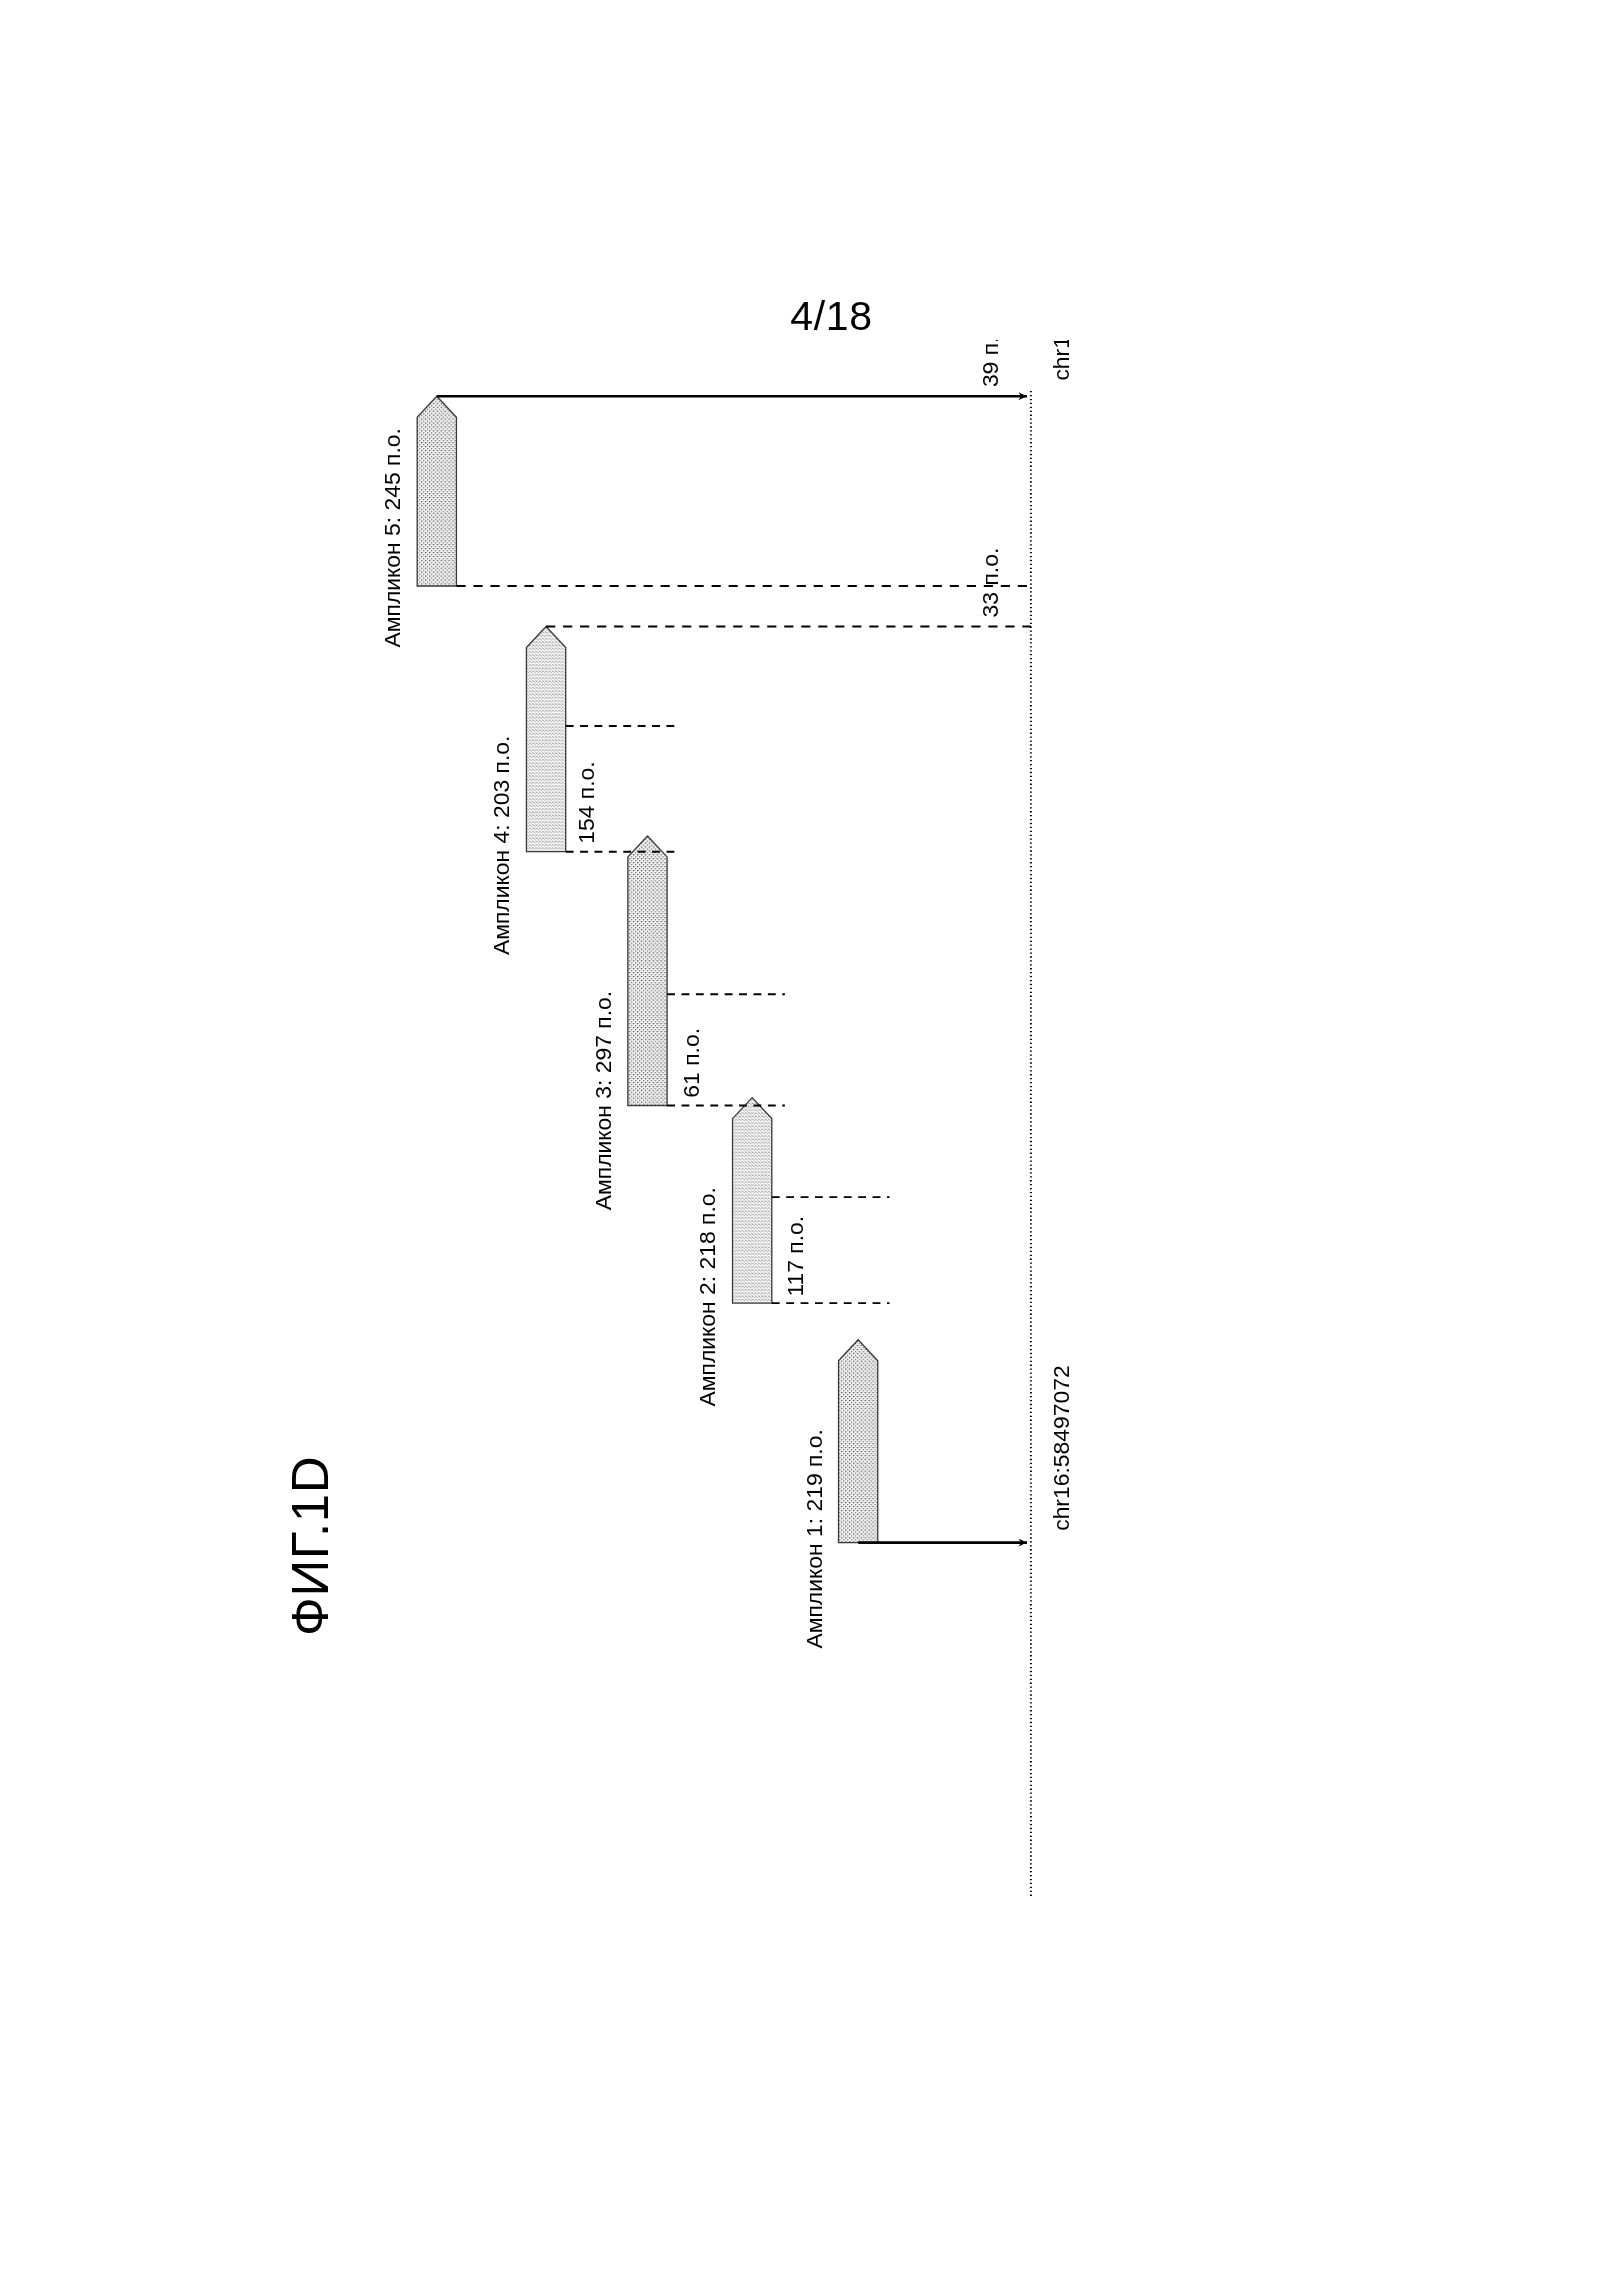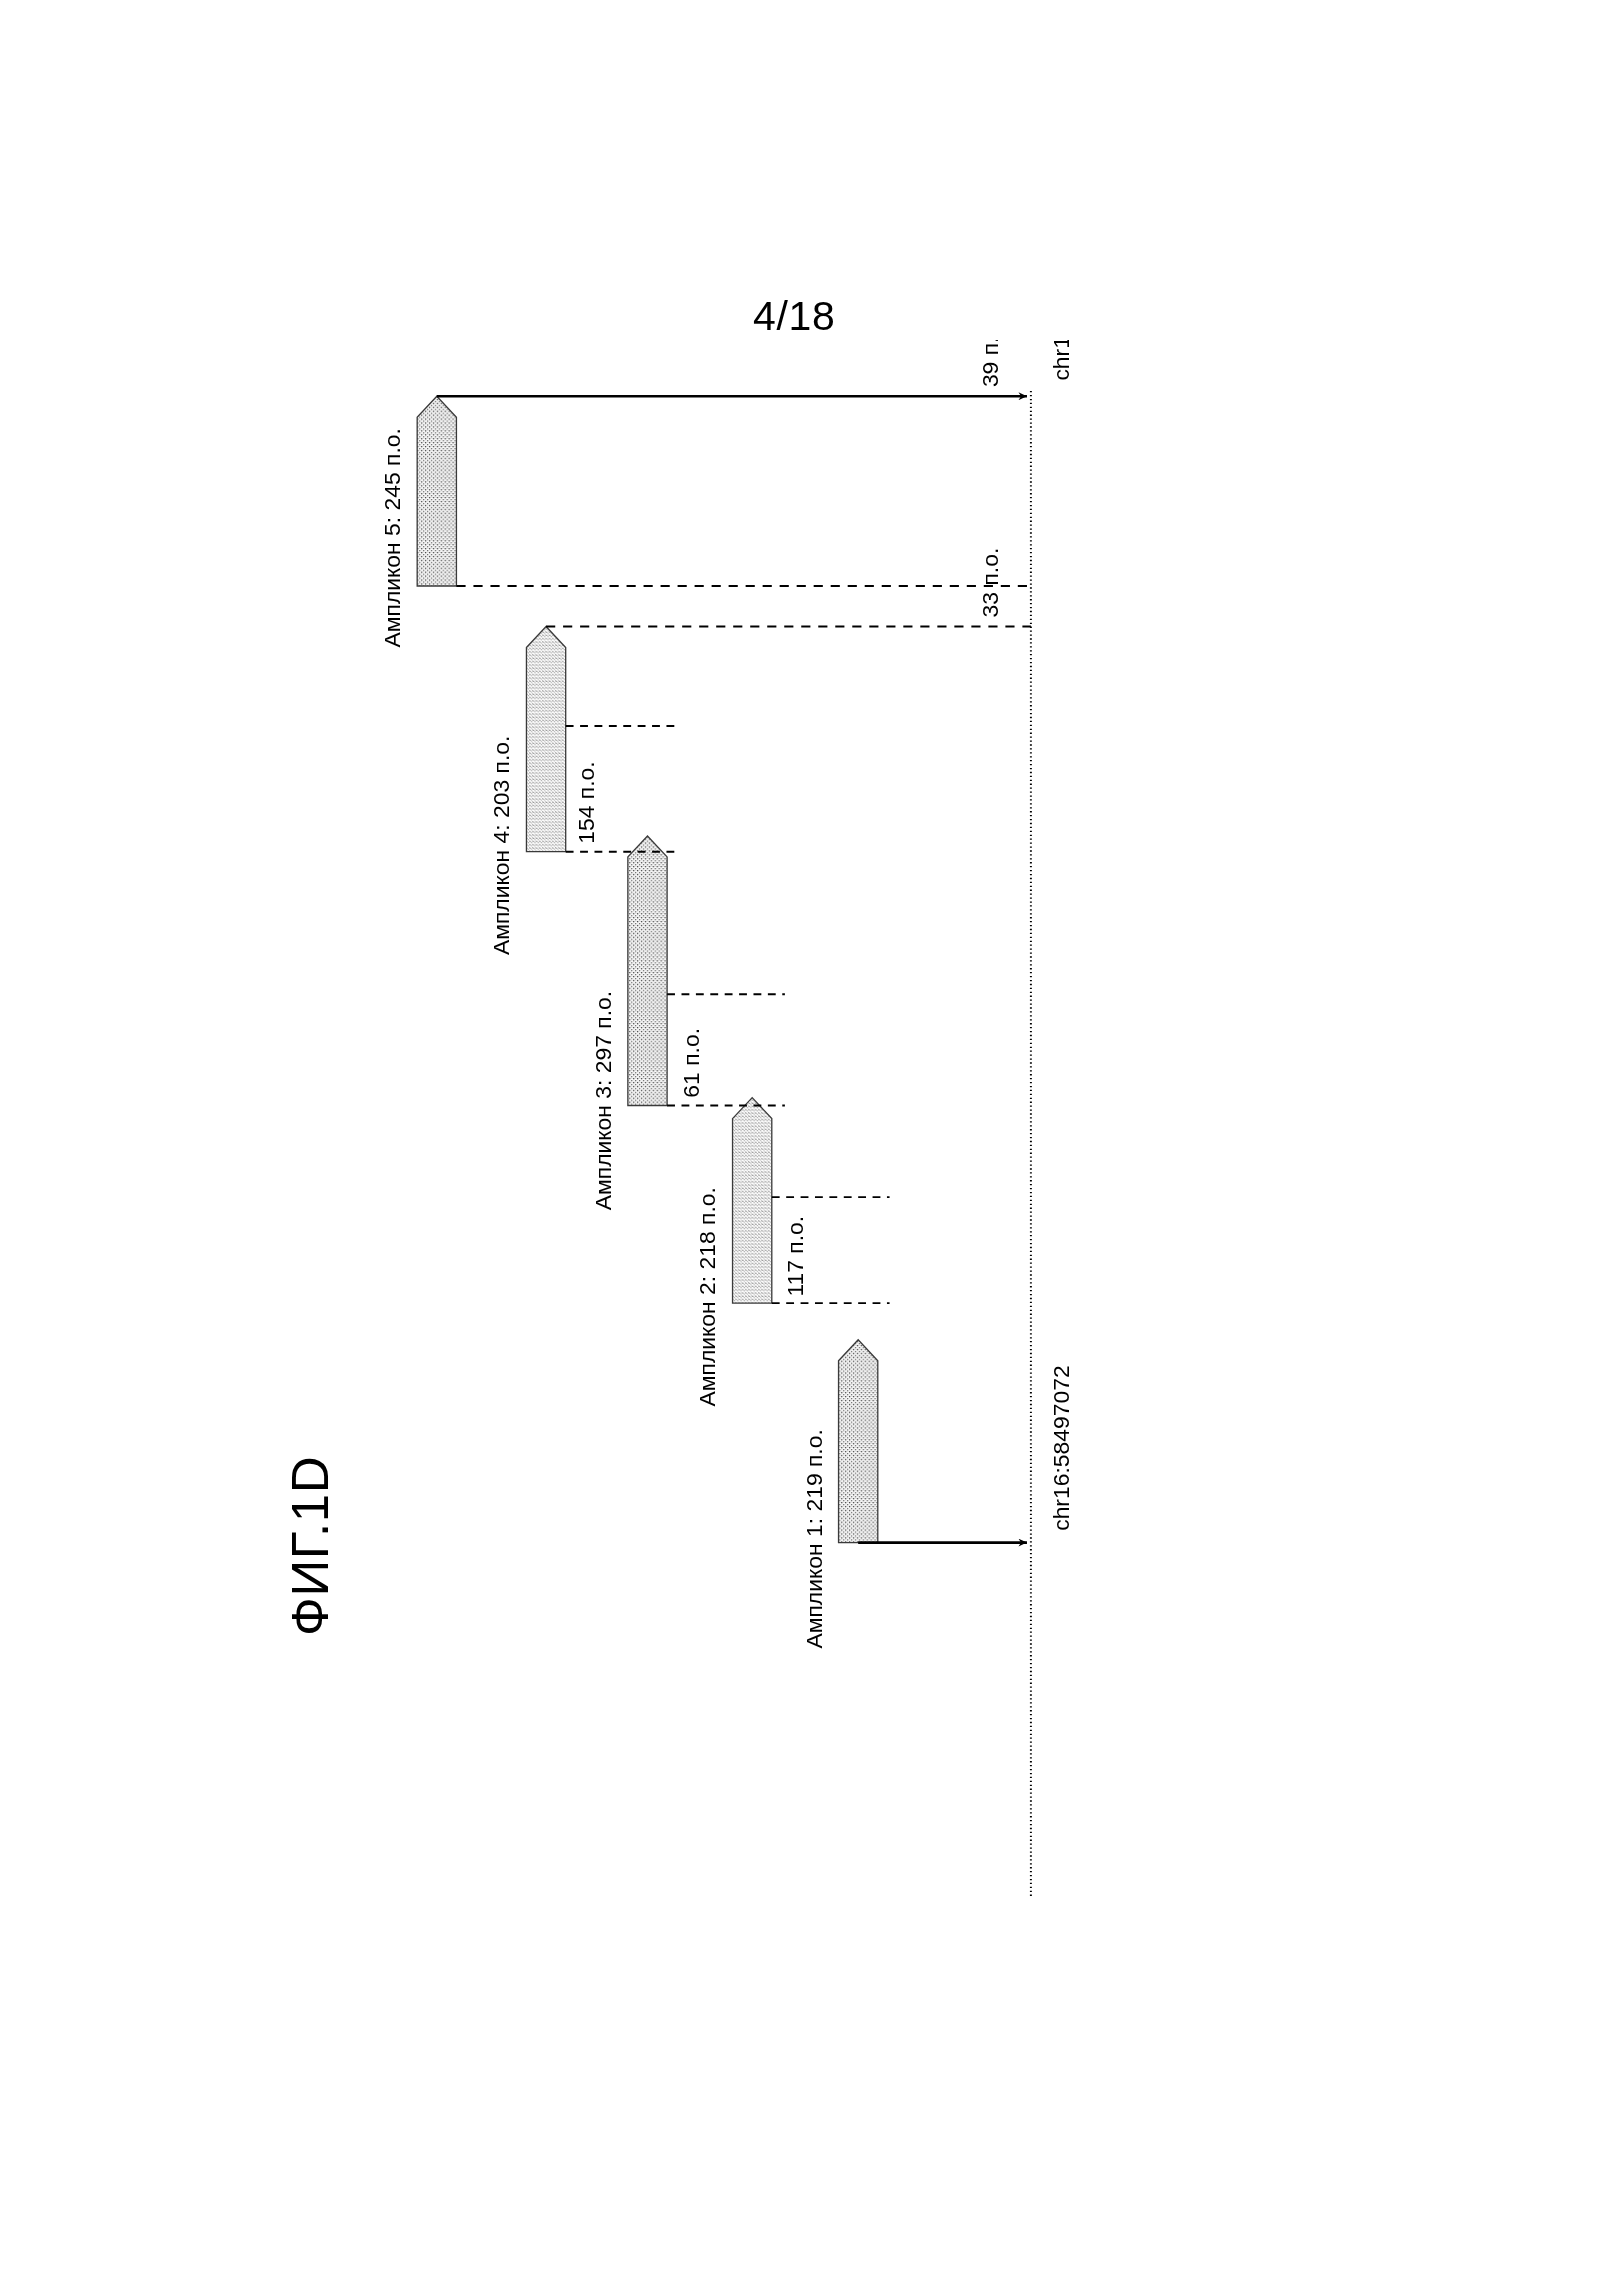--- a/index.html
+++ b/index.html
@@ -3,21 +3,21 @@
 <meta charset="utf-8">
 <style>
   html,body{margin:0;padding:0;background:#ffffff;}
   body{
     width:1623px;height:2295px;position:relative;overflow:hidden;
     font-family:"Liberation Sans","DejaVu Sans",sans-serif;
     color:#000000;
   }
   .page-number{
     position:absolute;left:753px;top:293px;width:157px;
-    font-size:41px;letter-spacing:0.7px;text-align:left;
+    font-size:41px;letter-spacing:0.7px;text-align:center;
     color:#000;
   }
   .fig-label{
     position:absolute;left:281px;top:1636px;
     font-size:51px;font-weight:400;letter-spacing:0.7px;
     transform:rotate(-90deg);transform-origin:left top;
     white-space:nowrap;color:#000;
   }
 
   

